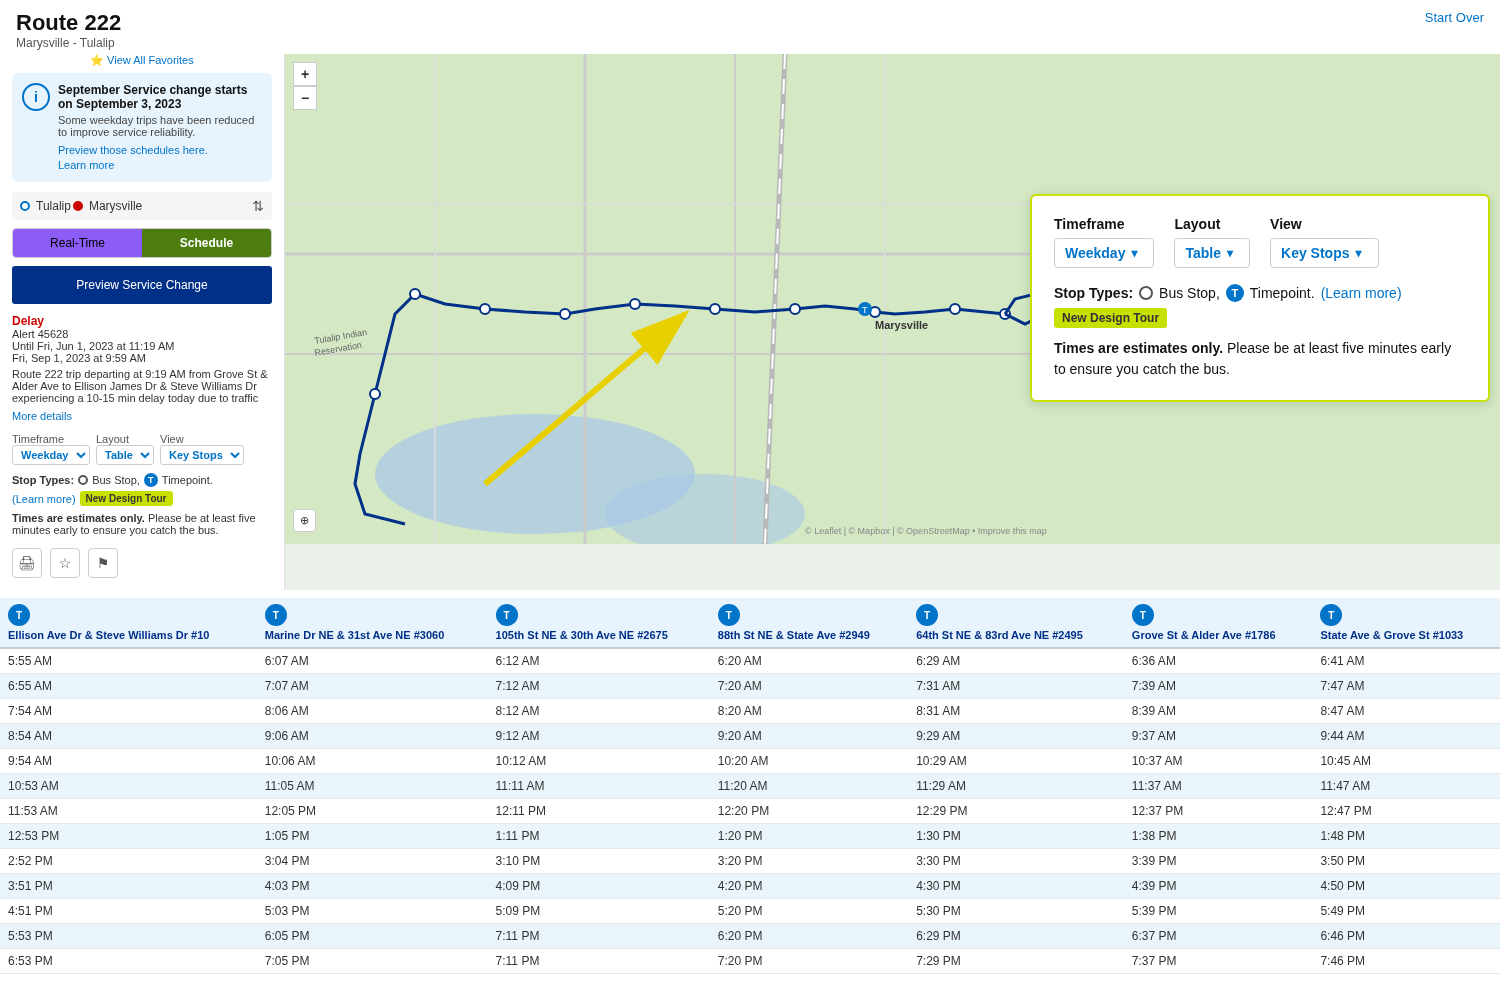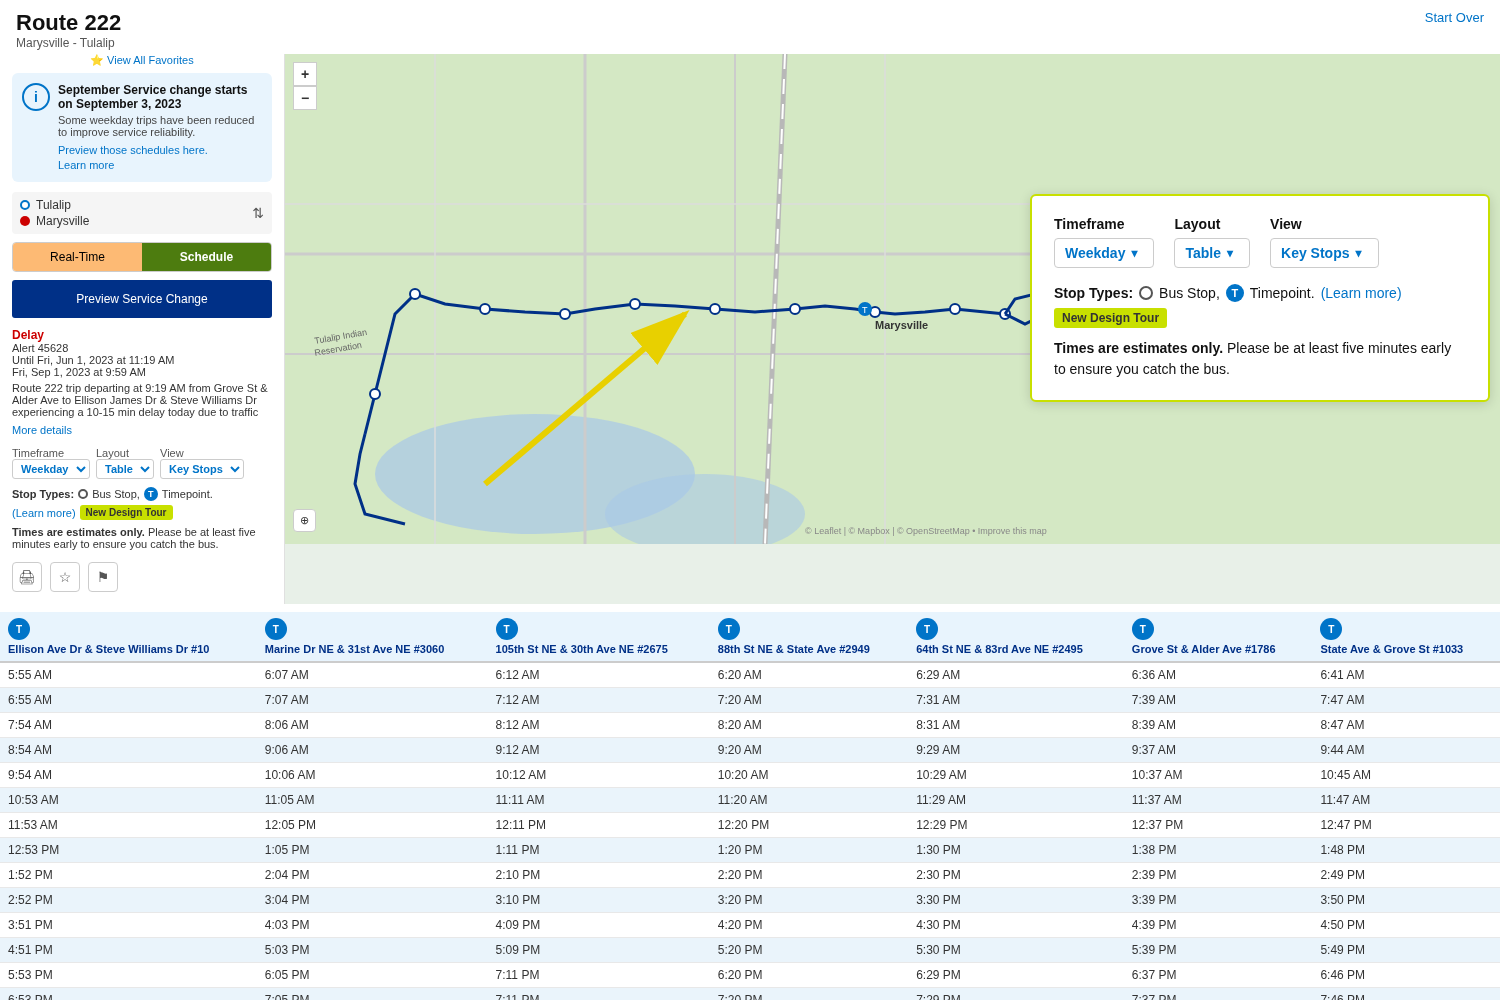--- a/index.html
+++ b/index.html
@@ -17,28 +17,28 @@
 
     .view-favorites { font-size: 11px; color: #0074c8; text-align: center; cursor: pointer; display: block; margin-bottom: 6px; }
 
     .info-box { background: #e8f4fd; border-radius: 6px; padding: 10px; margin-bottom: 10px; display: flex; gap: 8px; }
     .info-icon { width: 28px; height: 28px; border-radius: 50%; border: 2px solid #0074c8; display: flex; align-items: center; justify-content: center; color: #0074c8; font-weight: bold; font-size: 14px; flex-shrink: 0; }
     .info-content .info-title { font-size: 12px; font-weight: bold; color: #111; margin-bottom: 3px; }
     .info-content .info-desc { font-size: 11px; color: #444; margin-bottom: 4px; }
     .info-content a { font-size: 11px; color: #0074c8; cursor: pointer; }
 
     .origin-dest { display: flex; align-items: center; justify-content: space-between; background: #f5f5f5; border-radius: 4px; padding: 6px 8px; margin-bottom: 8px; }
-    .od-labels { display: flex; flex-direction: column; gap: 2px; }
+    .od-labels { display: flex; flex-direction: row; gap: 2px; }
     .od-item { display: flex; align-items: center; gap: 6px; font-size: 12px; }
     .od-dot-blue { width: 10px; height: 10px; border-radius: 50%; border: 2px solid #0074c8; background: white; }
     .od-dot-red { width: 10px; height: 10px; border-radius: 50%; background: #cc0000; }
     .swap-btn { color: #555; font-size: 14px; cursor: pointer; }
 
     .tab-row { display: flex; border: 1px solid #ccc; border-radius: 4px; overflow: hidden; margin-bottom: 8px; }
-    .tab-btn { flex: 1; padding: 7px; text-align: center; font-size: 12px; cursor: pointer; background: #fdba74; border: none; }
+    .tab-btn { flex: 1; padding: 7px; text-align: center; font-size: 12px; cursor: pointer; background: #8b5cf6; border: none; }
     .tab-btn.active { background: #4d7c0f; color: #fff; font-weight: bold; text-align: center; }
 
     .preview-btn { width: 100%; background: #003087; color: #fff; border: none; border-radius: 3px; padding: 12px; font-size: 12px; cursor: pointer; margin-bottom: 10px; }
 
     .delay-box { margin-bottom: 10px; }
     .delay-title { color: #cc0000; font-weight: bold; font-size: 12px; }
     .delay-id { font-size: 11px; color: #333; }
     .delay-until { font-size: 11px; color: #333; }
     .delay-desc { font-size: 11px; color: #333; margin: 4px 0; }
     .delay-more { font-size: 11px; color: #0074c8; cursor: pointer; text-align: center; }
@@ -408,29 +408,20 @@
         <tr>
           <td>12:53 PM</td>
           <td>1:05 PM</td>
           <td>1:11 PM</td>
           <td>1:20 PM</td>
           <td>1:30 PM</td>
           <td>1:38 PM</td>
           <td>1:48 PM</td>
         </tr>
         <tr>
-          <td>1:52 PM</td>
-          <td>2:04 PM</td>
-          <td>2:10 PM</td>
-          <td>2:20 PM</td>
-          <td>2:30 PM</td>
-          <td>2:39 PM</td>
-          <td>2:49 PM</td>
-        </tr>
-        <tr>
           <td>2:52 PM</td>
           <td>3:04 PM</td>
           <td>3:10 PM</td>
           <td>3:20 PM</td>
           <td>3:30 PM</td>
           <td>3:39 PM</td>
           <td>3:50 PM</td>
         </tr>
         <tr>
           <td>3:51 PM</td>

